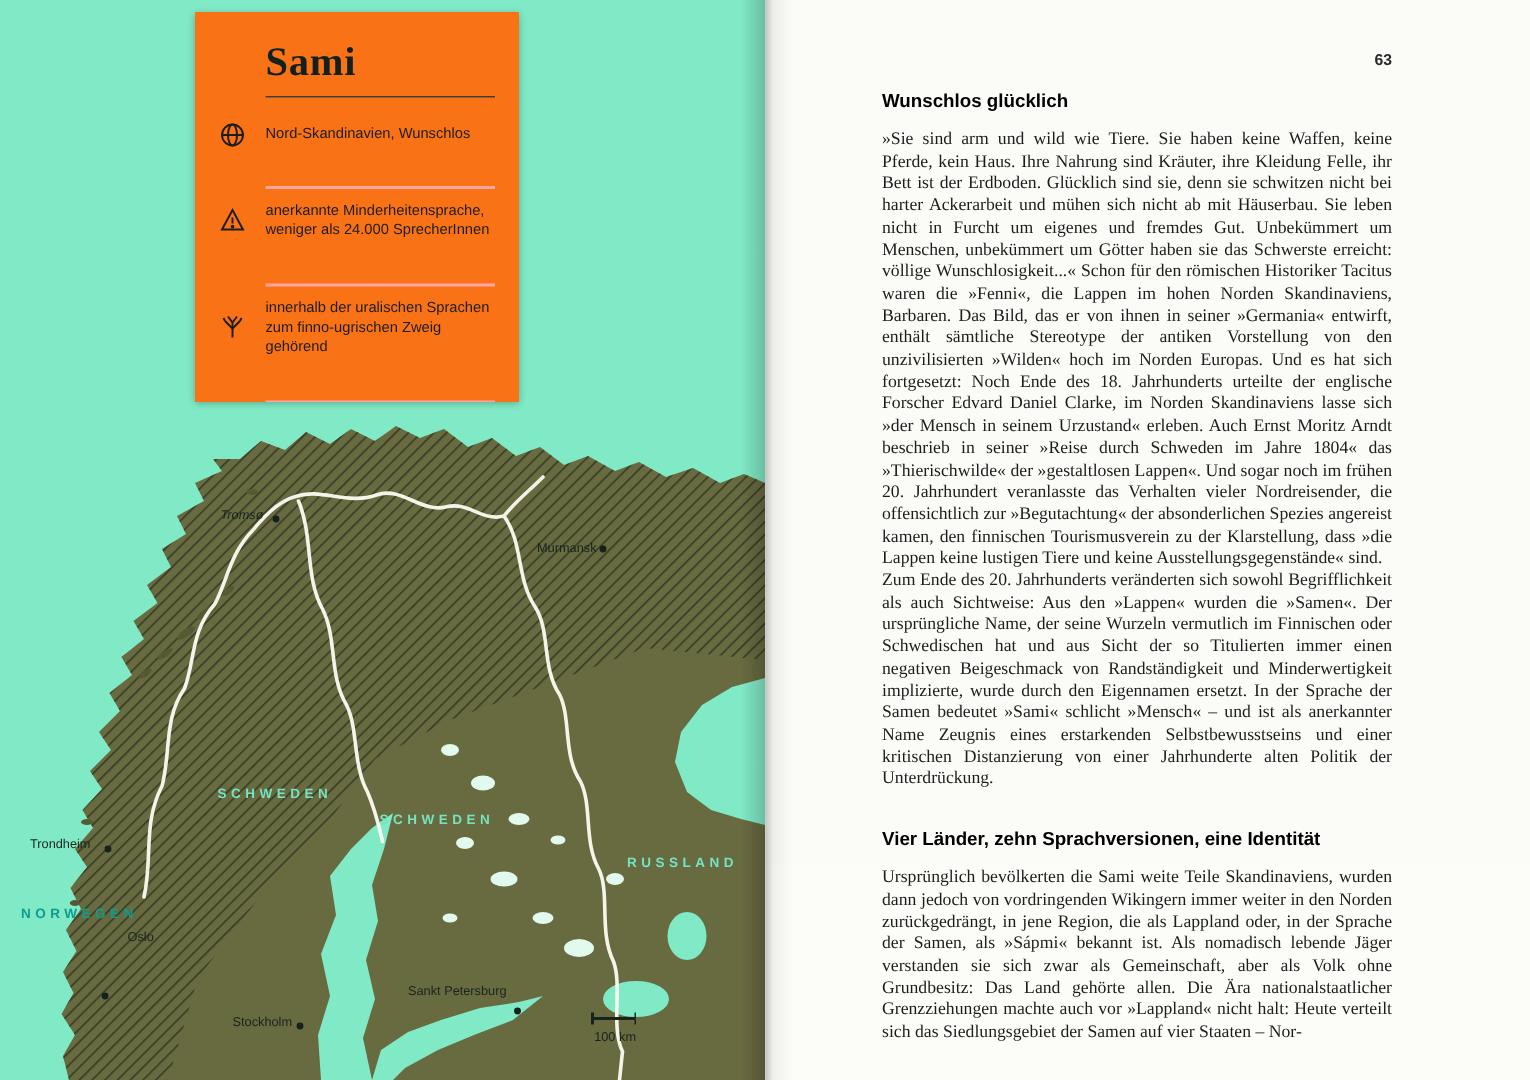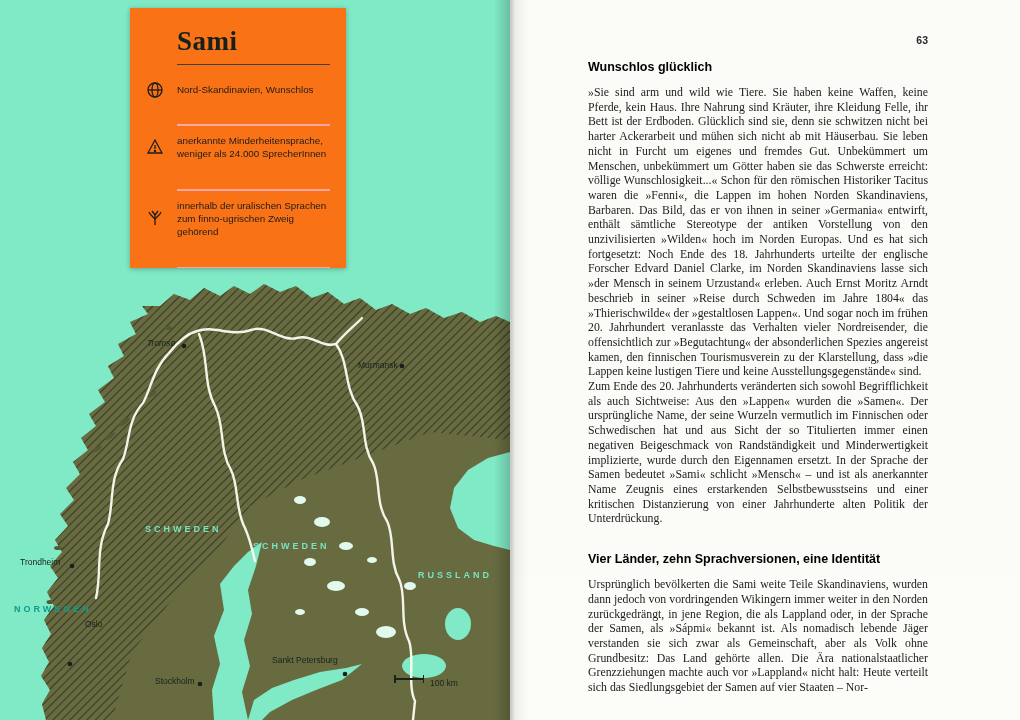--- a/index.html
+++ b/index.html
@@ -9,22 +9,22 @@
 
   
   .page-left{position:absolute;left:0;top:0;width:510px;height:720px;background:#80e9c5;overflow:hidden;}
   .map-svg{position:absolute;left:0;top:0;}
 
   .country-label{position:absolute;font-size:9px;font-weight:bold;letter-spacing:3px;
                  font-family:"Liberation Sans",sans-serif;white-space:nowrap;}
   .city-label{position:absolute;font-size:8.5px;color:#17241e;white-space:nowrap;
               font-family:"Liberation Sans",sans-serif;}
 
-  .map-scale{position:absolute;left:394px;top:678px;display:flex;align-items:flex-start;gap:6px;
-             font-size:8.5px;color:#17241e;}
+  .map-scale{position:absolute;left:394px;top:678px;display:flex;align-items:flex-end;gap:6px;
+             font-size:8.5px;color:#17241e;flex-direction:column;}
   .map-scale .bar{position:relative;width:30px;height:2px;background:#17241e;display:inline-block;}
   .map-scale .bar::before,.map-scale .bar::after{content:"";position:absolute;top:-3px;width:1.5px;height:8px;background:#17241e;}
   .map-scale .bar::before{left:0;}
   .map-scale .bar::after{right:0;}
 
   
   .info-card{position:absolute;left:130px;top:8px;width:216px;height:260px;background:#f97316;
              box-sizing:border-box;padding:16px 16px 8px 16px;box-shadow:0 1px 5px rgba(0,0,0,.28);overflow:hidden;}
   .info-card h1{margin:0 0 0 31px;padding:2px 0 8px 0;border-bottom:1px solid #3e3e3e;
                 font-family:"Liberation Serif",serif;font-weight:bold;font-size:27px;line-height:30px;

